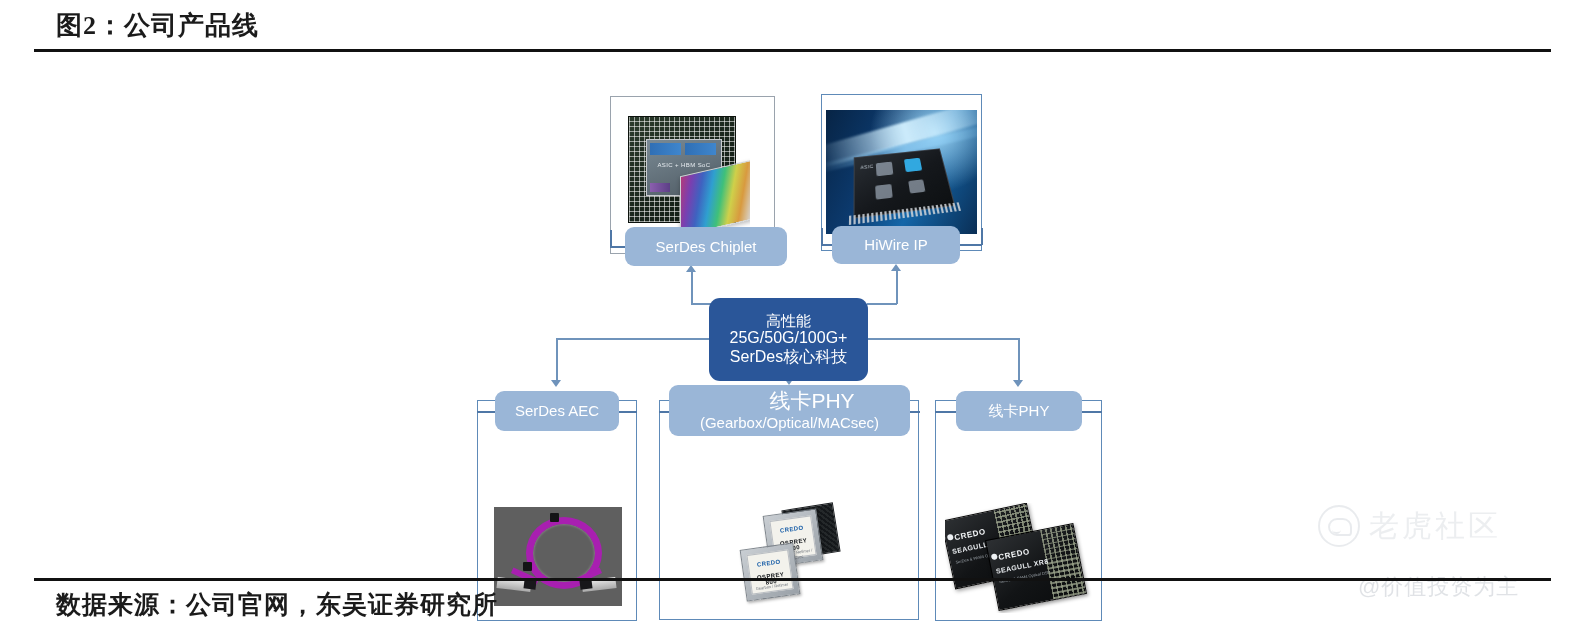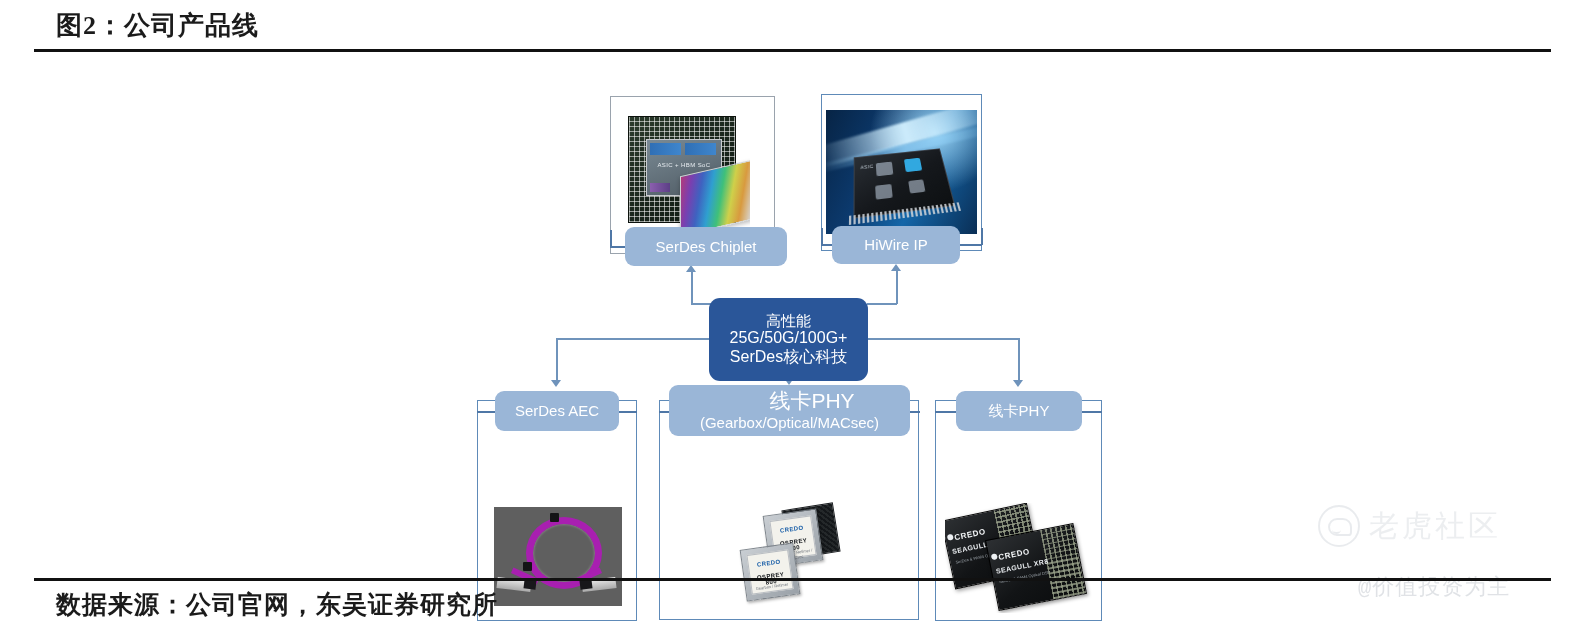--- a/index.html
+++ b/index.html
@@ -226,21 +226,21 @@
     content:"";position:absolute;left:8px;top:11px;width:20px;height:14px;
     border:2px solid #b9c0c8;border-radius:10px 10px 4px 10px;
   }
   .wm-logo:after{
     content:"";position:absolute;left:12px;top:20px;width:9px;height:5px;
     border-bottom:2px solid #b9c0c8;border-radius:0 0 6px 6px;
   }
   .wm-text{font-size:30px;color:#c2c8cf;letter-spacing:3px;white-space:nowrap;}
   .wm-handle{
     position:absolute;left:1358px;top:572px;
-    font-size:22px;color:#c7ccd2;opacity:.55;letter-spacing:1px;white-space:nowrap;font-family:Liberation Mono, monospace;
+    font-size:22px;color:#c7ccd2;opacity:.55;letter-spacing:1px;white-space:nowrap;
   }
 </style>
 </head>
 <body>
 
 <div class="page">
 
   <div class="fig-title">图2：公司产品线</div>
   <div class="rule-top"></div>
 

